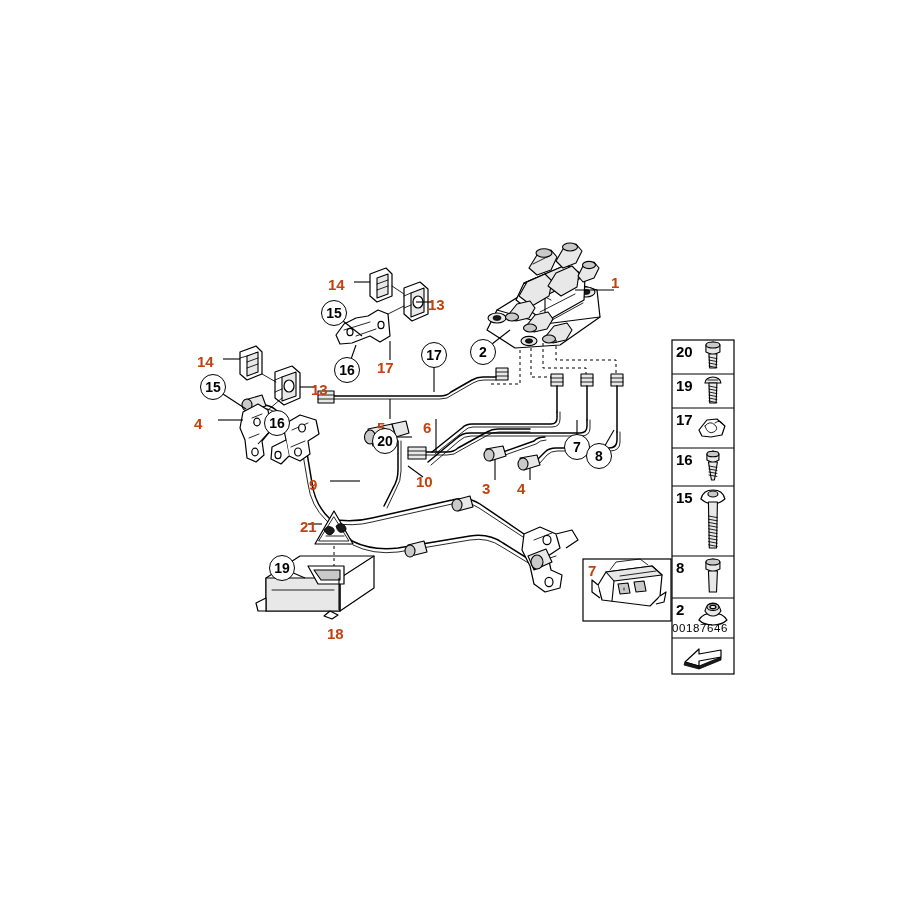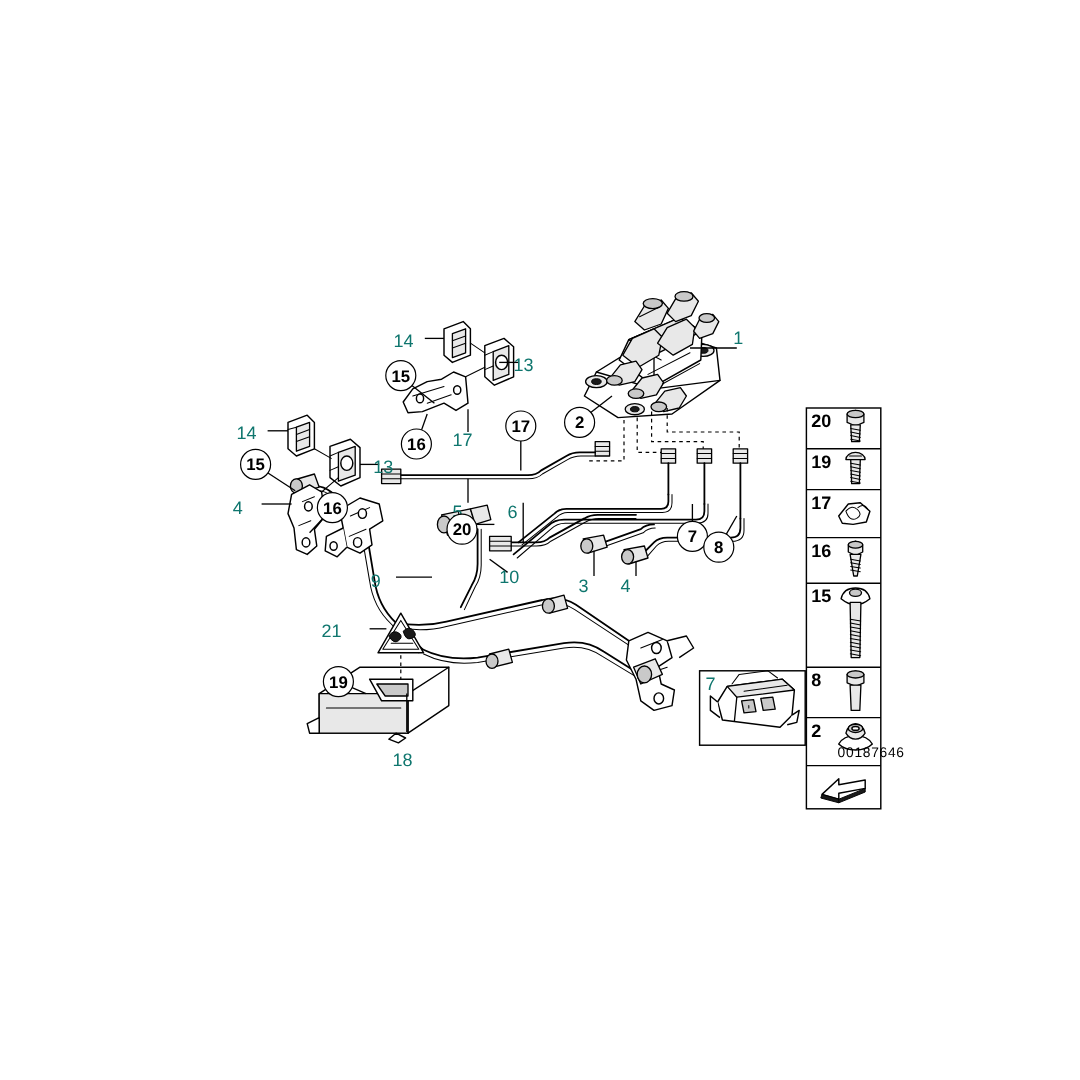--- a/index.html
+++ b/index.html
@@ -10,22 +10,22 @@
   #page {
     position: relative;
     width: 900px; height: 900px;
     background: #ffffff;
     overflow: hidden;
   }
   #canvas { position: absolute; left: 0; top: 0; width: 900px; height: 900px; }
   .lbl {
     position: absolute;
     font-family: "Liberation Sans", sans-serif;
-    font-weight: normal;
-    color: #0f766e;
+    font-weight: bold;
+    color: #c2410c;
     white-space: nowrap;
     line-height: 1;
   }
   .lbl-plain { font-size: 15px; }
   .circ {
     position: absolute;
     border: 1.6px solid #000;
     border-radius: 50%;
     background: #fff;
     display: flex; align-items: center; justify-content: center;
@@ -41,21 +41,20 @@
     font-weight: bold;
     font-size: 15px;
     color: #000;
   }
   #diagram-id {
     position: absolute;
     font-family: "Liberation Sans", sans-serif;
     font-size: 11.5px;
     letter-spacing: 0.6px;
     color: #000;
-    padding-left: 26px;
   }
 </style>
 </head>
 <body>
 
 <div id="page">
 
   <svg id="canvas" viewBox="0 0 900 900">
     <defs>
       <style>
@@ -415,21 +414,21 @@
       <div class="lbl lbl-plain" style="left: 328px; top: 277px;">14</div>
       <div class="lbl lbl-plain" style="left: 197px; top: 354px;">14</div>
       <div class="circ" style="left: 321px; top: 300px; width: 26px; height: 26px;">15</div>
       <div class="circ" style="left: 200px; top: 374px; width: 26px; height: 26px;">15</div>
       <div class="circ" style="left: 334px; top: 357px; width: 26px; height: 26px;">16</div>
       <div class="circ" style="left: 264px; top: 410px; width: 26px; height: 26px;">16</div>
       <div class="circ" style="left: 421px; top: 342px; width: 26px; height: 26px;">17</div>
       <div class="lbl lbl-plain" style="left: 327px; top: 610px; margin-top: 16px;">18</div>
       <div class="circ" style="left: 269px; top: 555px; width: 26px; height: 26px;">19</div>
       <div class="circ" style="left: 372px; top: 428px; width: 26px; height: 26px;">20</div>
-      <div class="lbl lbl-plain" style="left: 268px; top: 519px;">21</div>
+      <div class="lbl lbl-plain" style="left: 300px; top: 519px;">21</div>
     </div>
 
   <div id="legend-layer">
       <div class="legend-num" style="left: 676px; top: 343px;">20</div>
       <div class="legend-num" style="left: 676px; top: 377px;">19</div>
       <div class="legend-num" style="left: 676px; top: 411px;">17</div>
       <div class="legend-num" style="left: 676px; top: 451px;">16</div>
       <div class="legend-num" style="left: 676px; top: 489px;">15</div>
       <div class="legend-num" style="left: 676px; top: 559px;">8</div>
       <div class="legend-num" style="left: 676px; top: 601px;">2</div>

